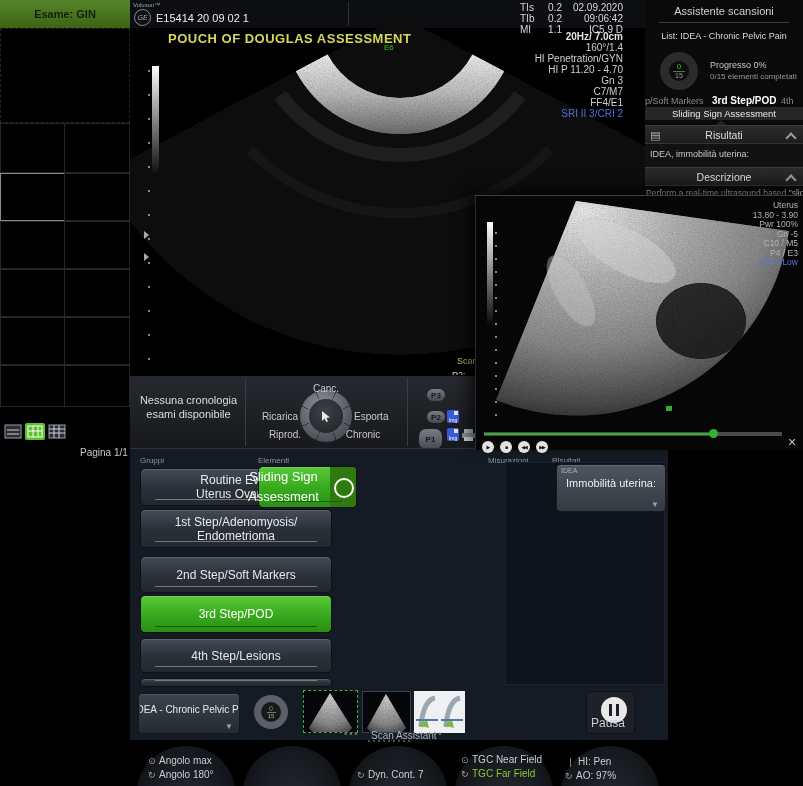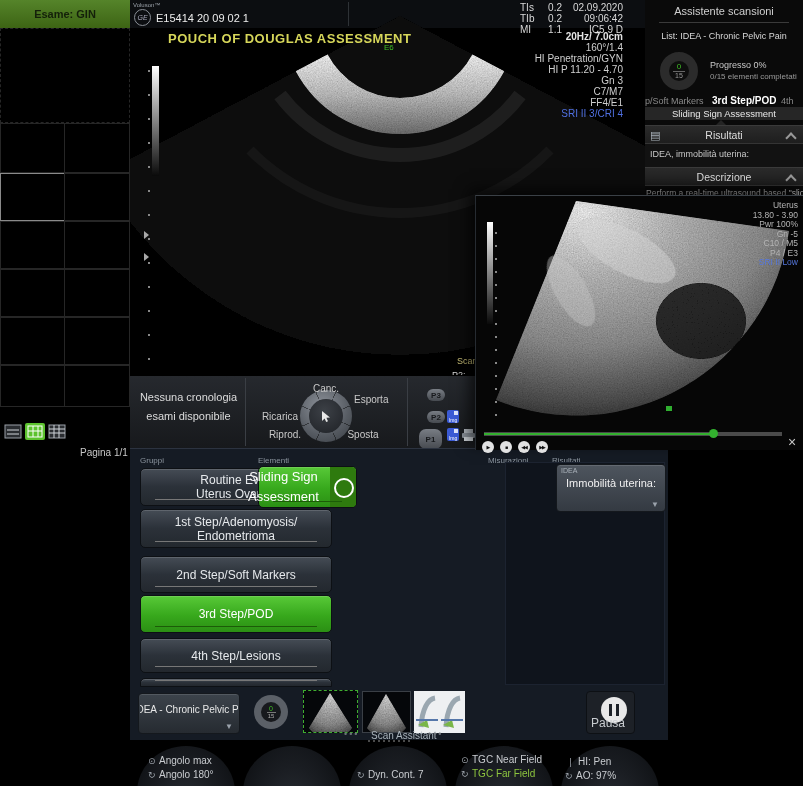--- a/index.html
+++ b/index.html
@@ -180,56 +180,56 @@
     <div>IC5 9 D</div>
   </div>
   <div class="abs params rt" style="left:480px;top:31px;width:143px;">
     <div style="font-weight:bold;color:#e4e4e4;">20Hz/ 7.0cm</div>
     <div>160°/1.4</div>
     <div>HI Penetration/GYN</div>
     <div>HI P 11.20 - 4.70</div>
     <div>Gn   3</div>
     <div>C7/M7</div>
     <div>FF4/E1</div>
-    <div class="sri">SRI II 3/CRI 4</div>
+    <div class="sri">SRI II 3/CRI 2</div>
   </div>
 
   <span class="abs us-title" style="left:168px;top:31px;">POUCH OF DOUGLAS ASSESSMENT</span>
   <span class="abs" style="left:384px;top:43px;font-size:8px;color:#3fbf25;">E6</span>
 
   <div class="abs" style="left:152px;top:66px;width:7px;height:110px;background:linear-gradient(180deg,#fff,#0a0a0a);"></div>
   <div class="abs" style="left:148px;top:70px;width:2px;height:300px;background:repeating-linear-gradient(180deg,#888 0 2px,transparent 2px 24px);"></div>
   <div class="abs" style="left:144px;top:231px;width:0;height:0;border-top:4px solid transparent;border-bottom:4px solid transparent;border-left:5px solid #a8a8a8;"></div>
   <div class="abs" style="left:144px;top:253px;width:0;height:0;border-top:4px solid transparent;border-bottom:4px solid transparent;border-left:5px solid #a8a8a8;"></div>
 
   <span class="abs" style="left:457px;top:356px;font-size:9px;color:#cdc37a;">Scan</span>
   <span class="abs" style="left:452px;top:370px;font-size:9px;color:#d8d8d8;">P2:</span>
 
   <div class="abs strip"></div>
   <div class="abs vdiv" style="left:245px;top:378px;height:68px;"></div>
   <div class="abs vdiv" style="left:407px;top:378px;height:68px;"></div>
-  <div class="abs ctr ml" style="left:132px;top:390px;width:113px;height:34px;font-size:11px;color:#dcdcdc;line-height:19px;">Nessuna cronologia
+  <div class="abs ctr ml" style="left:132px;top:390px;width:113px;height:34px;font-size:11px;color:#dcdcdc;line-height:14px;">Nessuna cronologia
 esami disponibile</div>
 
   <div class="abs" style="left:300px;top:390px;width:52px;height:52px;border-radius:50%;
        background:radial-gradient(circle at 42% 32%,#8d929a,#565b62 60%,#383c42 100%);">
     <div class="abs" style="left:0;top:0;width:52px;height:52px;border-radius:50%;
          background:repeating-conic-gradient(from 21deg,rgba(0,0,0,.45) 0deg 2deg,transparent 2deg 45deg);"></div>
     <div class="abs ctr" style="left:9px;top:9px;width:34px;height:34px;border-radius:50%;
          background:radial-gradient(circle at 45% 35%,#3c4046,#26292e 75%);">
       <svg width="12" height="13">
           <path d="M2,1 L2,11 L4.6,8.6 L6.2,12 L8,11.2 L6.4,7.8 L10,7.6 Z" fill="#e8e8e8"></path>
         </svg>
     </div>
   </div>
   <div class="abs ctr tb-label" style="left:306px;top:383px;width:40px;height:10px;">Canc.</div>
   <div class="abs tb-label rt" style="left:252px;top:411px;width:46px;">Ricarica</div>
-  <div class="abs tb-label" style="left:354px;top:394px;width:46px;">Esporta</div>
+  <div class="abs tb-label" style="left:354px;top:411px;width:46px;">Esporta</div>
   <div class="abs ctr tb-label" style="left:264px;top:429px;width:42px;height:10px;">Riprod.</div>
-  <div class="abs ctr tb-label" style="left:342px;top:429px;width:42px;height:10px;">Sposta</div>
+  <div class="abs ctr tb-label" style="left:342px;top:429px;width:42px;height:10px;">Chronic</div>
 
   <div class="abs ctr pbtn" style="left:427px;top:389px;width:18px;height:12px;">P3</div>
   <div class="abs ctr pbtn" style="left:427px;top:411px;width:18px;height:12px;">P2</div>
   <div class="abs ctr pbtn" style="left:419px;top:429px;width:23px;height:20px;">P1</div>
   <div class="imgicon" style="left:447px;top:410px;">
       <span class="sq"></span>
       <span class="lbl">Img</span>
     </div>
   <div class="imgicon" style="left:447px;top:428px;">
       <span class="sq"></span>

